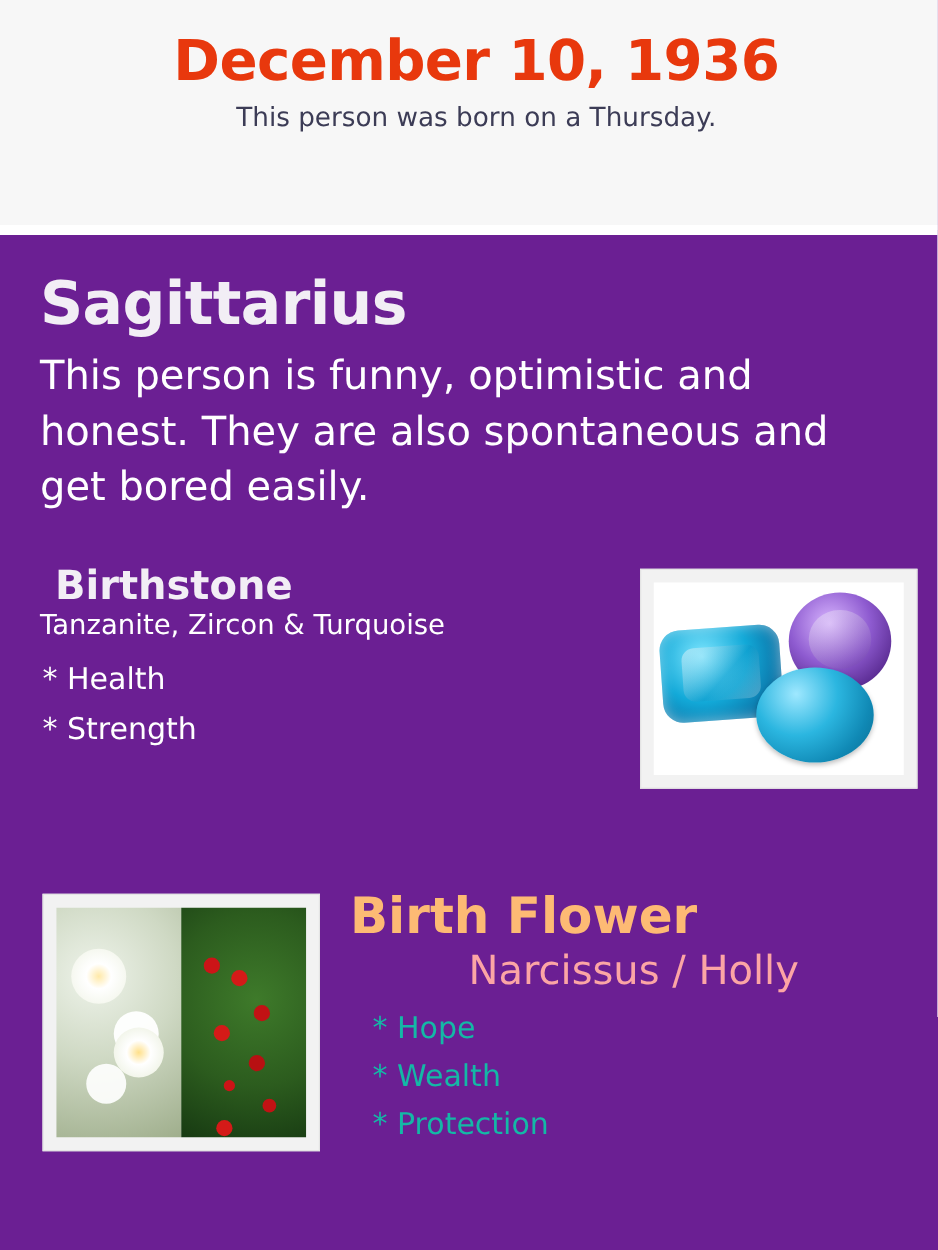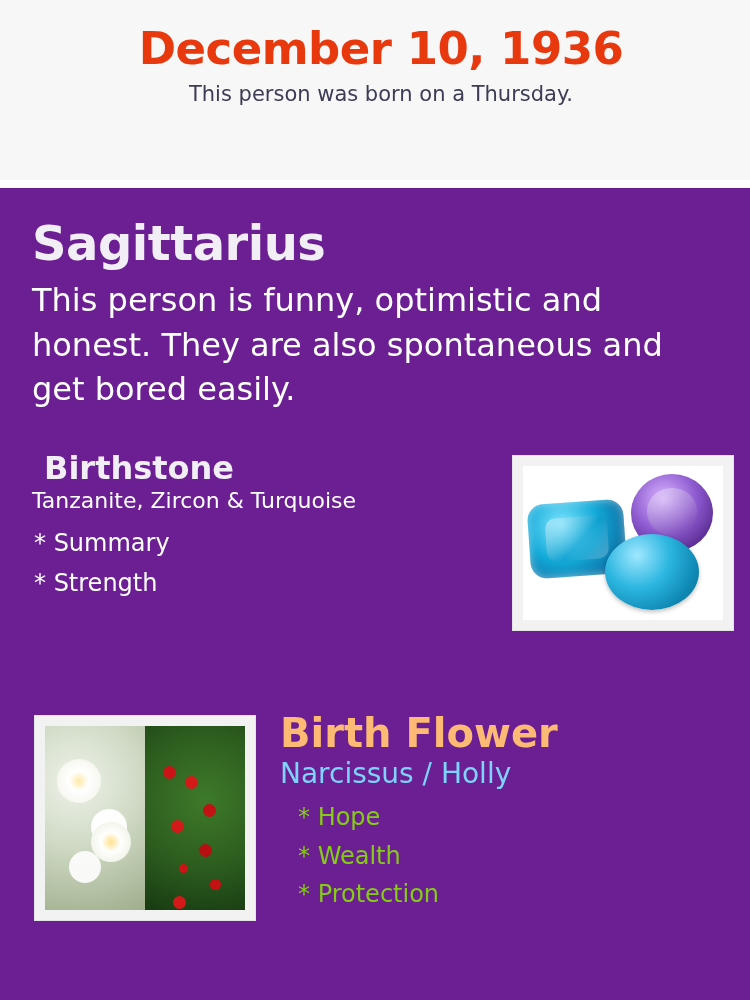--- a/index.html
+++ b/index.html
@@ -216,28 +216,29 @@
     text-align: left;
   }
   .flower-title {
     font-size: 40px;
     font-weight: bold;
     color: #fdba74;
     margin: 6px 0 2px 0;
     line-height: 1.1;
   }
   .flower-names {
-    font-size: 28px;
-    color: #7dd3fc;
+    font-size: 32px;
+    color: #fca5a5;
     margin: 0 0 14px 0;
     line-height: 1.2;
+    text-align: center;
   }
   .flower-bullet {
     font-size: 24px;
-    color: #84cc16;
+    color: #14b8a6;
     margin: 0 0 12px 18px;
     line-height: 1.1;
   }
 </style>
 </head>
 <body>
 
 <div class="page">
 
   <div class="header">
@@ -247,21 +248,21 @@
 
   <div class="body-purple">
 
     <div class="sign-name">Sagittarius</div>
     <div class="sign-desc">This person is funny, optimistic and honest. They are also spontaneous and get bored easily.</div>
 
     <div class="stone-block">
       <div class="stone-text">
         <div class="stone-title">Birthstone</div>
         <div class="stone-names">Tanzanite, Zircon &amp; Turquoise</div>
-        <div class="bullet">* Summary</div>
+        <div class="bullet">* Health</div>
         <div class="bullet">* Strength</div>
       </div>
       <div class="stone-photo">
         <div class="stone-photo-inner">
           <div class="gem-round"></div>
           <div class="gem-cushion"></div>
           <div class="gem-cabochon"></div>
         </div>
       </div>
     </div>

